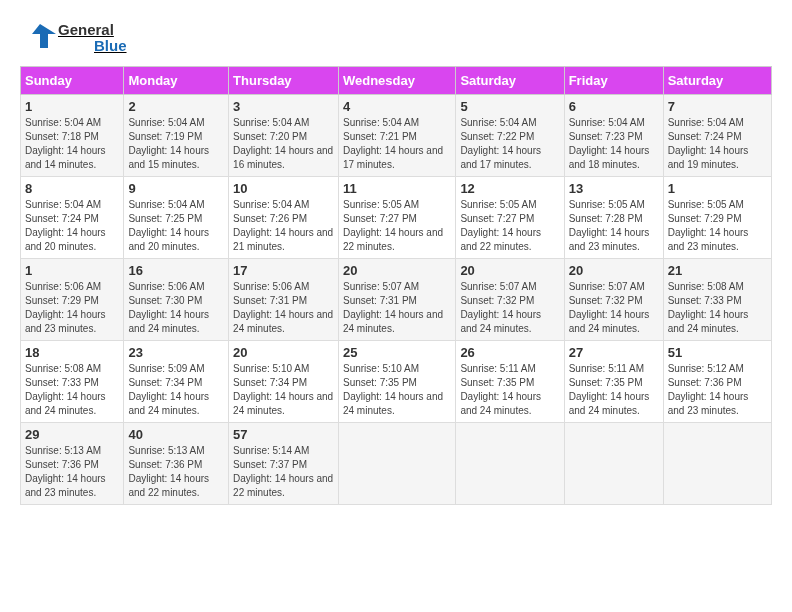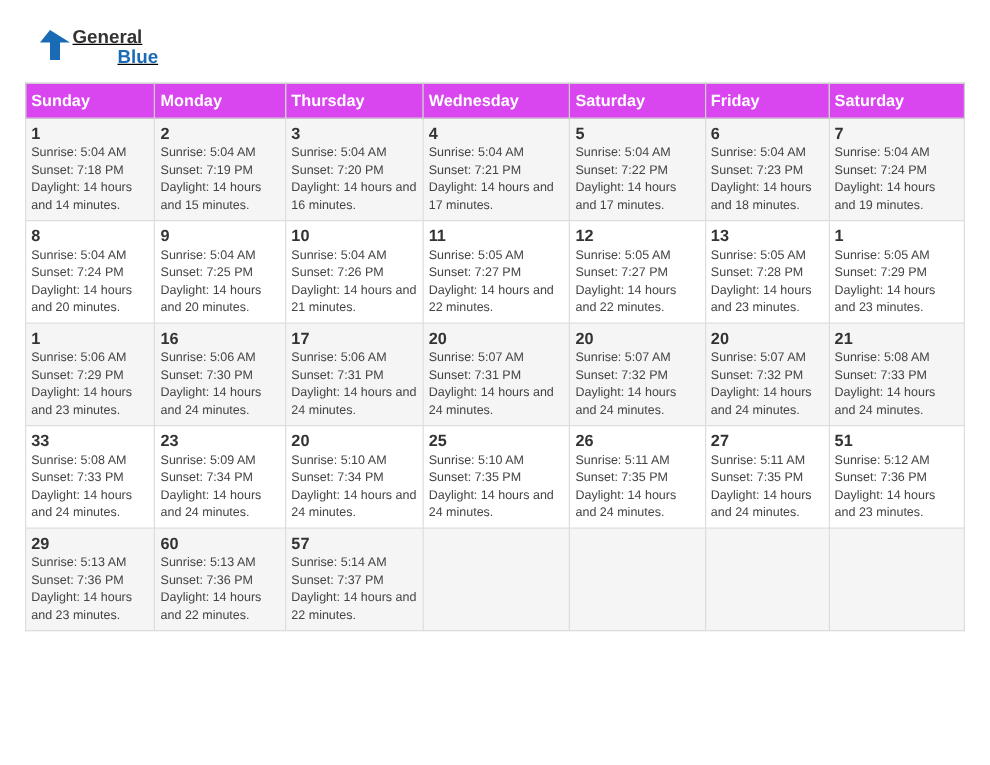--- a/index.html
+++ b/index.html
@@ -195,21 +195,21 @@
           <span class="day-num">20</span>
           <div class="day-info">Sunrise: 5:07 AM<br>Sunset: 7:32 PM<br>Daylight: 14 hours and 24 minutes.</div>
         </td>
         <td>
           <span class="day-num">21</span>
           <div class="day-info">Sunrise: 5:08 AM<br>Sunset: 7:33 PM<br>Daylight: 14 hours and 24 minutes.</div>
         </td>
       </tr>
       <tr>
         <td>
-          <span class="day-num">33</span>
+          <span class="day-num">18</span>
           <div class="day-info">Sunrise: 5:08 AM<br>Sunset: 7:33 PM<br>Daylight: 14 hours and 24 minutes.</div>
         </td>
         <td>
           <span class="day-num">23</span>
           <div class="day-info">Sunrise: 5:09 AM<br>Sunset: 7:34 PM<br>Daylight: 14 hours and 24 minutes.</div>
         </td>
         <td>
           <span class="day-num">20</span>
           <div class="day-info">Sunrise: 5:10 AM<br>Sunset: 7:34 PM<br>Daylight: 14 hours and 24 minutes.</div>
         </td>
@@ -229,21 +229,21 @@
           <span class="day-num">51</span>
           <div class="day-info">Sunrise: 5:12 AM<br>Sunset: 7:36 PM<br>Daylight: 14 hours and 23 minutes.</div>
         </td>
       </tr>
       <tr>
         <td>
           <span class="day-num">29</span>
           <div class="day-info">Sunrise: 5:13 AM<br>Sunset: 7:36 PM<br>Daylight: 14 hours and 23 minutes.</div>
         </td>
         <td>
-          <span class="day-num">60</span>
+          <span class="day-num">40</span>
           <div class="day-info">Sunrise: 5:13 AM<br>Sunset: 7:36 PM<br>Daylight: 14 hours and 22 minutes.</div>
         </td>
         <td>
           <span class="day-num">57</span>
           <div class="day-info">Sunrise: 5:14 AM<br>Sunset: 7:37 PM<br>Daylight: 14 hours and 22 minutes.</div>
         </td>
         <td class="empty"></td>
         <td class="empty"></td>
         <td class="empty"></td>
         <td class="empty"></td>

